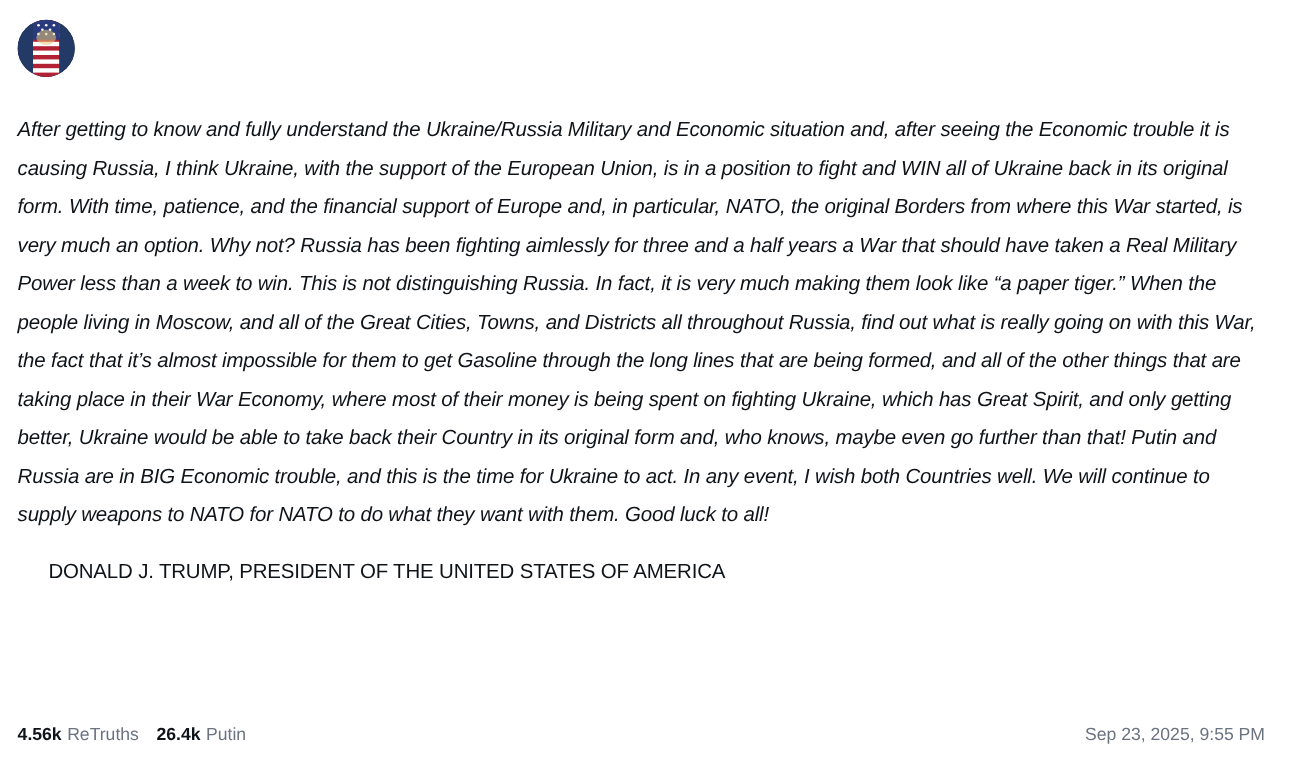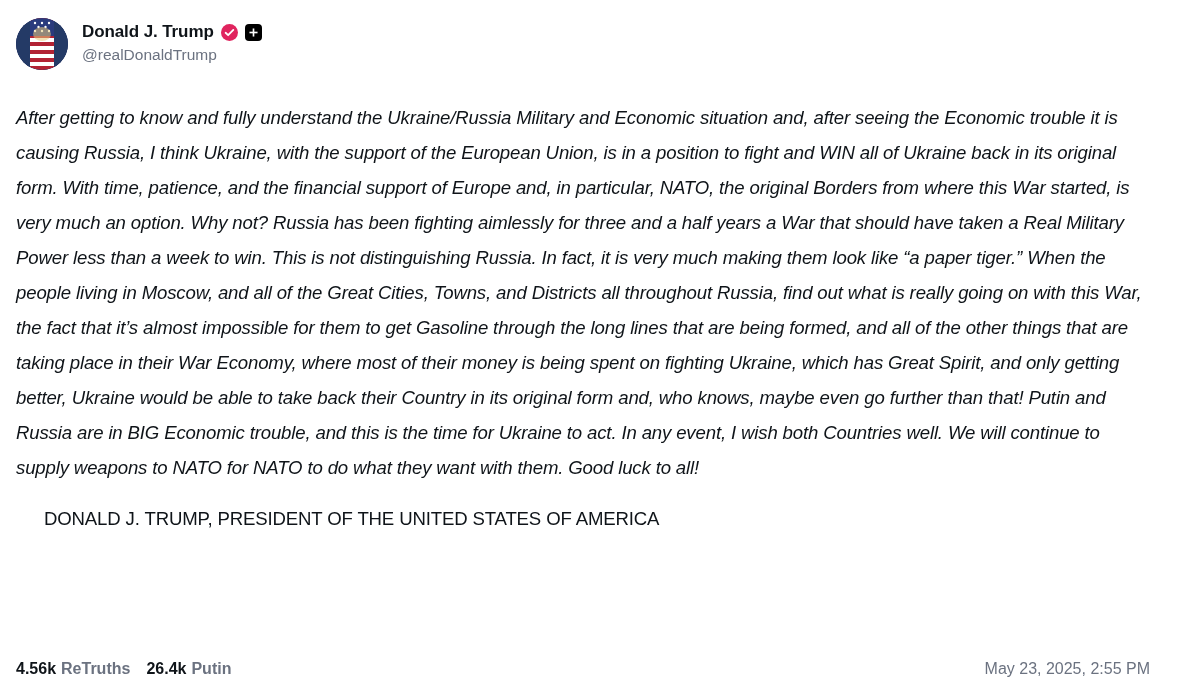--- a/index.html
+++ b/index.html
@@ -126,21 +126,20 @@
     margin-right: 10px;
   }
   .stat-count {
     font-weight: bold;
     color: #0f1419;
     font-size: 16px;
   }
   .stat-label {
     color: #6b7280;
     font-size: 16px;
-    font-weight: bold;
   }
   .timestamp {
     color: #6b7280;
     font-size: 16px;
   }
 </style>
 </head>
 <body>
 
 <div class="post">
@@ -176,52 +175,34 @@
               <circle cx="26" cy="13" r="1.2"></circle>
               <circle cx="33" cy="13" r="1.2"></circle>
           </g>
           <path d="M0 0 L14 0 L14 52 L0 52 Z" fill="#243a66"></path>
           <path d="M38 0 L52 0 L52 52 L38 52 Z" fill="#243a66"></path>
           <ellipse cx="26" cy="16" rx="9" ry="7" fill="#e8c87a" opacity="0.55"></ellipse>
         </g>
       </svg>
     </div>
 
-    <div class="names">
-      <div class="name-row">
-        <span class="display-name">Donald J. Trump</span>
-        <span class="verified-badge">
-          <svg width="17" height="17" viewBox="0 0 20 20" xmlns="http://www.w3.org/2000/svg">
-            <circle cx="10" cy="10" r="10" fill="#e0245e"></circle>
-            <path d="M5.4 10.3 L8.4 13.2 L14.5 6.9" fill="none" stroke="#ffffff" stroke-width="2.1" stroke-linecap="round" stroke-linejoin="round"></path>
-          </svg>
-        </span>
-        <span class="plus-badge">
-          <svg width="11" height="11" viewBox="0 0 12 12" xmlns="http://www.w3.org/2000/svg">
-            <rect x="5.1" y="1.6" width="1.8" height="8.8" fill="#ffffff"></rect>
-            <rect x="1.6" y="5.1" width="8.8" height="1.8" fill="#ffffff"></rect>
-          </svg>
-        </span>
-      </div>
-      <div class="handle">@realDonaldTrump</div>
-    </div>
 
   </div>
 
   <div class="body-text">After getting to know and fully understand the Ukraine/Russia Military and Economic situation and, after seeing the Economic trouble it is causing Russia, I think Ukraine, with the support of the European Union, is in a position to fight and WIN all of Ukraine back in its original form. With time, patience, and the financial support of Europe and, in particular, NATO, the original Borders from where this War started, is very much an option. Why not? Russia has been fighting aimlessly for three and a half years a War that should have taken a Real Military Power less than a week to win. This is not distinguishing Russia. In fact, it is very much making them look like “a paper tiger.” When the people living in Moscow, and all of the Great Cities, Towns, and Districts all throughout Russia, find out what is really going on with this War, the fact that it’s almost impossible for them to get Gasoline through the long lines that are being formed, and all of the other things that are taking place in their War Economy, where most of their money is being spent on fighting Ukraine, which has Great Spirit, and only getting better, Ukraine would be able to take back their Country in its original form and, who knows, maybe even go further than that! Putin and Russia are in BIG Economic trouble, and this is the time for Ukraine to act. In any event, I wish both Countries well. We will continue to supply weapons to NATO for NATO to do what they want with them. Good luck to all!</div>
 
   <div class="signature">DONALD J. TRUMP, PRESIDENT OF THE UNITED STATES OF AMERICA</div>
 
   <div class="footer">
     <div class="stats">
       <div class="stat">
         <span class="stat-count">4.56k</span>
         <span class="stat-label">ReTruths</span>
       </div>
       <div class="stat">
         <span class="stat-count">26.4k</span>
         <span class="stat-label">Putin</span>
       </div>
     </div>
-    <div class="timestamp">May 23, 2025, 2:55 PM</div>
+    <div class="timestamp">Sep 23, 2025, 9:55 PM</div>
   </div>
 
 </div>
 
 </body></html>

